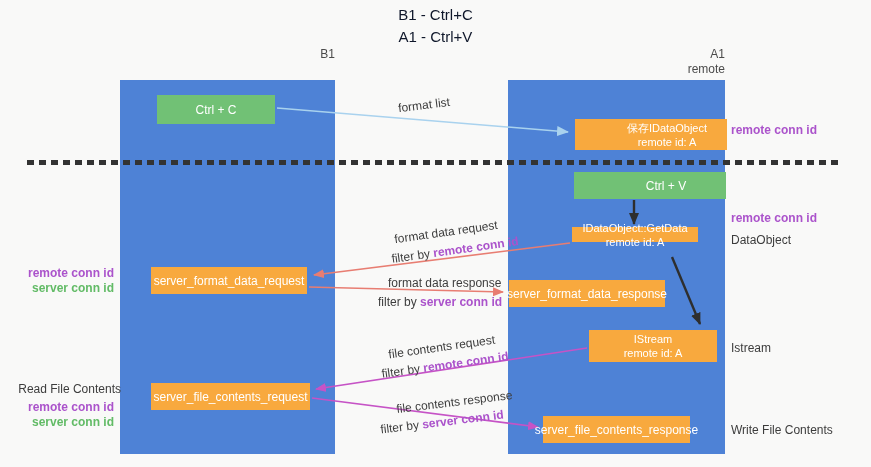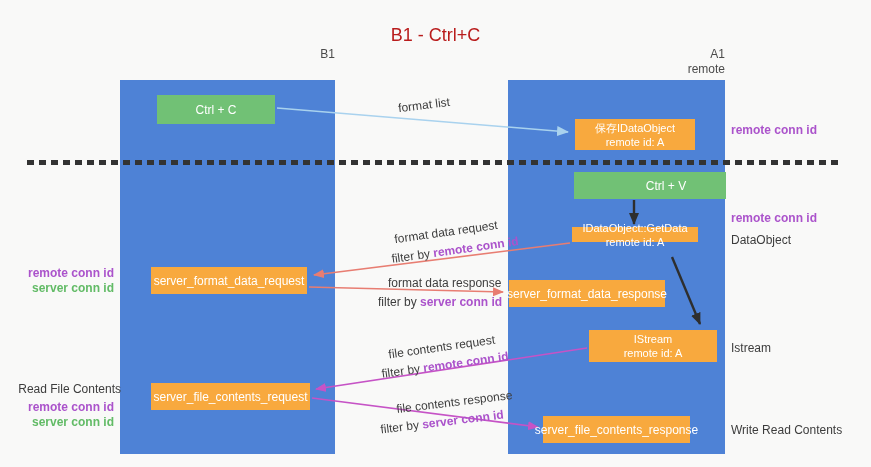--- a/index.html
+++ b/index.html
@@ -3,22 +3,22 @@
 <meta charset="utf-8">
 <style>
   html, body { margin: 0; padding: 0; background: var(--background, #f9f9f8); }
   .canvas {
     position: relative; width: 871px; height: 467px; overflow: hidden;
     background: var(--background, #f9f9f8);
     font-family: "Liberation Sans", sans-serif;
     color: var(--text-dark, #3d3d3d);
   }
   .title {
-    position: absolute; left: 0; top: 24px; width: 100%;
-    text-align: center; font-size: 18px; line-height: 22px; color: #b91c1c;
+    position: absolute; left: 0; top: 4px; width: 100%;
+    text-align: center; font-size: 15px; line-height: 22px; color: #0f172a;
   }
   .lane-header {
     position: absolute; top: 47px; text-align: right;
     font-size: 12px; line-height: 15px; color: #4b4b4b;
   }
   .lane {
     position: absolute; top: 80px; height: 374px;
     background: var(--lane-blue, #4e82d6);
   }
   .lane-left  { left: 120px; width: 215px; }
@@ -60,20 +60,21 @@
   .head-salmon    { fill: var(--arrow-salmon, #e87d72); }
   .head-magenta   { fill: var(--arrow-magenta, #c653c6); }
 </style>
 </head>
 <body>
 
 <div class="canvas">
 
   <div class="title">
     <div>B1 - Ctrl+C</div>
+    <div>A1 - Ctrl+V</div>
   </div>
 
   <div class="lane-header" style="left:120px; width:215px;">
     <div>B1</div>
   </div>
   <div class="lane-header" style="left:508px; width:217px;">
     <div>A1</div>
     <div>remote</div>
   </div>
 
@@ -101,21 +102,21 @@
     <line x1="634" y1="200" x2="634" y2="224" class="arrow-black" stroke-width="2.4" marker-end="url(#h-black)"></line>
     <line x1="672" y1="257" x2="700" y2="324" class="arrow-black" stroke-width="2.4" marker-end="url(#h-black)"></line>
     <line x1="570" y1="243" x2="314" y2="275" class="arrow-salmon" stroke-width="1.6" marker-end="url(#h-salmon)"></line>
     <line x1="309" y1="287" x2="503" y2="292" class="arrow-salmon" stroke-width="1.6" marker-end="url(#h-salmon)"></line>
     <line x1="587" y1="348" x2="316" y2="389" class="arrow-magenta" stroke-width="1.6" marker-end="url(#h-magenta)"></line>
     <line x1="312" y1="398" x2="538" y2="427" class="arrow-magenta" stroke-width="1.6" marker-end="url(#h-magenta)"></line>
   </svg>
 
   <div class="node node-green node-single" style="left:157px; top:95px; width:118px; height:29px;">Ctrl + C</div>
 
-  <div class="node node-orange" style="left:575px; top:119px; width:120px; height:31px;">
+  <div class="node node-orange" style="left:575px; top:119px; width:120px; height:31px;padding-left:32px;">
     <div class="l1">保存IDataObject</div>
     <div class="l2">remote id: A</div>
   </div>
 
   <div class="node node-green node-single" style="left:574px; top:172px; width:120px; height:27px;padding-left:32px;">Ctrl + V</div>
 
   <div class="node node-orange" style="left:572px; top:227px; width:126px; height:15px;">
     <div class="l1">IDataObject::GetData</div>
     <div class="l2">remote id: A</div>
   </div>
@@ -152,21 +153,21 @@
 
   <div class="flow-label rot7" style="left:396px; top:395px;">file contents response</div>
   <div class="flow-label rot7" style="left:380px; top:415px;">
     <span>filter by </span><span class="key-purple">server conn id</span>
   </div>
 
   <div class="side-label side-right lbl-purple" style="top:123px;">remote conn id</div>
   <div class="side-label side-right lbl-purple" style="top:211px;">remote conn id</div>
   <div class="side-label side-right lbl-plain" style="top:233px;">DataObject</div>
   <div class="side-label side-right lbl-plain" style="top:341px;">Istream</div>
-  <div class="side-label side-right lbl-plain" style="top:423px;">Write Read Contents</div>
+  <div class="side-label side-right lbl-plain" style="top:423px;">Write File Contents</div>
 
   <div class="side-label side-left lbl-purple" style="top:266px;">remote conn id</div>
   <div class="side-label side-left lbl-green" style="top:281px;">server conn id</div>
   <div class="side-label side-left lbl-plain" style="top:382px;margin-left:7px;">Read File Contents</div>
   <div class="side-label side-left lbl-purple" style="top:400px;">remote conn id</div>
   <div class="side-label side-left lbl-green" style="top:415px;">server conn id</div>
 
 </div>
 
 </body></html>

